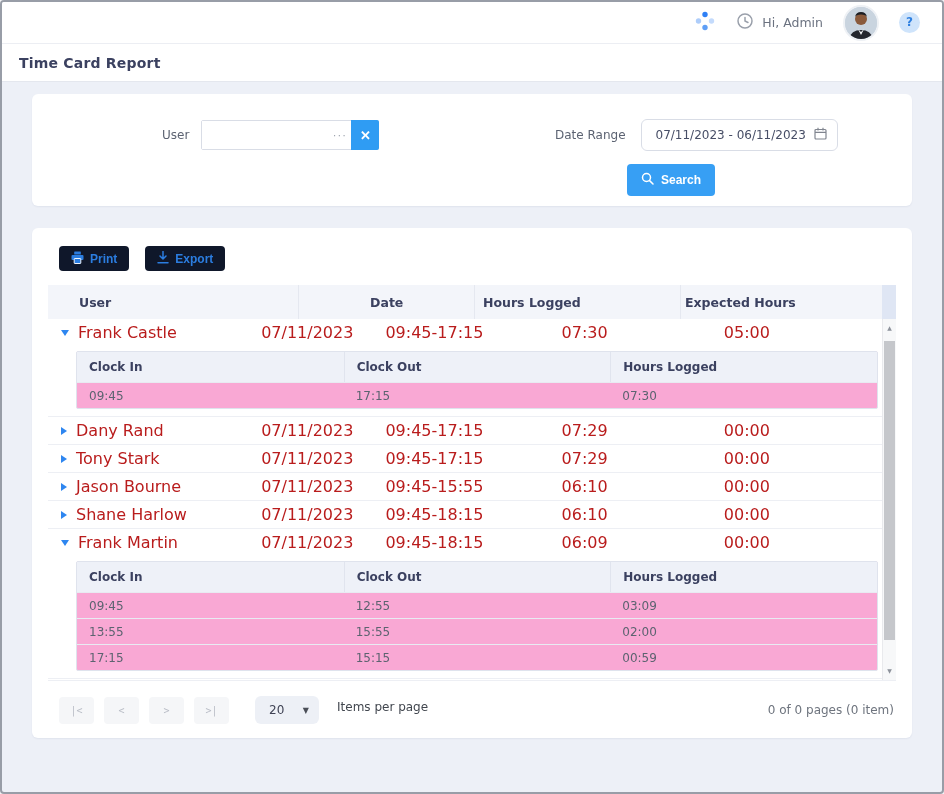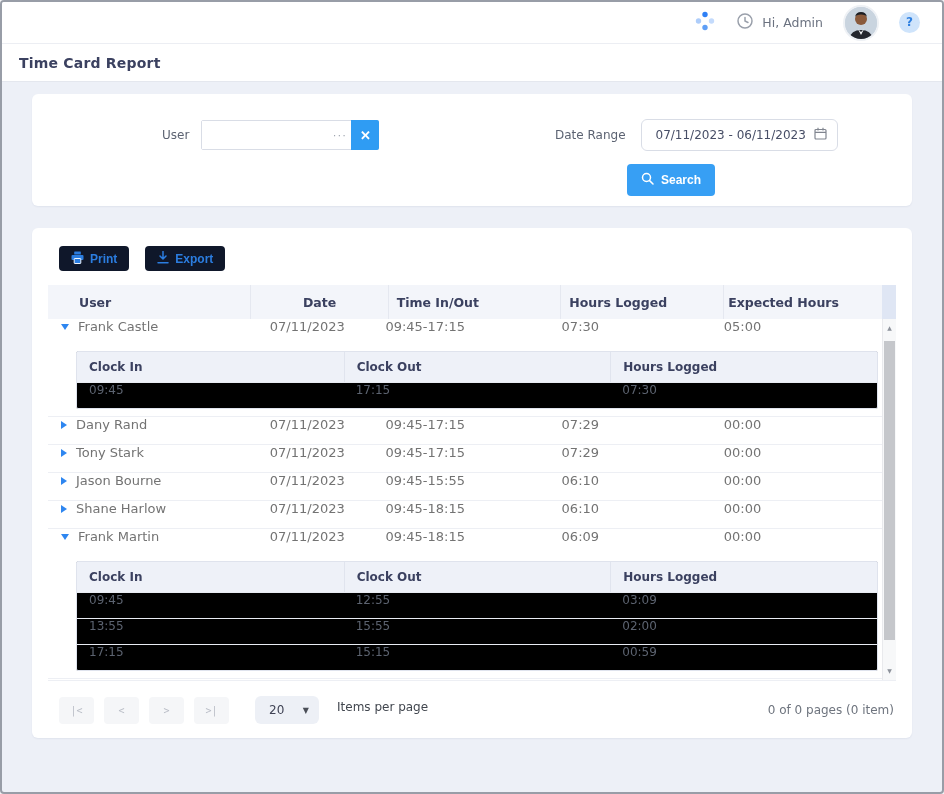--- a/index.html
+++ b/index.html
@@ -61,34 +61,34 @@
   .th + .th { border-left:1px solid #e5e8f0; height:100%; display:flex; align-items:center; }
   .col-user { flex:22 0 0; } .col-date { flex:17.5 0 0; text-align:center; justify-content:center; }
   .col-time { flex:21 0 0; padding-left:8px; } .col-hours { flex:19.75 0 0; padding-left:8px; }
   .col-expected { flex:19.75 0 0; padding-left:4px; }
   .th.col-user { padding-left:31px; }
   .th-scroll { width:14px; align-self:stretch; background:#dfe6f4; }
 
   .tbody { position:relative; height:362px; overflow:hidden; border-bottom:1px solid #edeff4; }
   .rows { margin-right:14px; }
   .row-group { border-bottom:1px solid #edeff4; }
-  .tr { display:flex; align-items:flex-start; height:27px; font-size:13px; color:#737373; cursor:pointer; }
+  .tr { display:flex; align-items:center; height:27px; font-size:16px; color:#b91c1c; cursor:pointer; }
   .td.col-user { display:flex; align-items:center; gap:9px; padding-left:13px; }
   .arrow { width:0; height:0; display:inline-block; flex:none; cursor:pointer; }
   .arrow.down { border-left:4.5px solid transparent; border-right:4.5px solid transparent;
                 border-top:6px solid #2e86f0; }
   .arrow.right { border-top:4.5px solid transparent; border-bottom:4.5px solid transparent;
                  border-left:6px solid #2e86f0; }
 
-  .detail { margin:5px 4px 7px 28px; border:1px solid #dfe3ed; border-radius:2px; background:#000000; }
+  .detail { margin:5px 4px 7px 28px; border:1px solid #dfe3ed; border-radius:2px; background:#f9a8d4; }
   .detail-head { display:flex; background:#eef1f8; height:30px; align-items:center;
                  font-size:12px; font-weight:700; color:#3b4160; }
   .dth { width:33.33%; padding-left:12px; }
   .dth + .dth { border-left:1px solid #e0e4ee; height:100%; display:flex; align-items:center; }
-  .detail-row { display:flex; height:26px; border-top:1px solid #e8ebf2;
+  .detail-row { display:flex; height:26px; align-items:center; border-top:1px solid #e8ebf2;
                 font-size:12px; color:#5c6370; }
   .dtd { width:33.33%; padding-left:12px; }
 
   .fake-scrollbar { position:absolute; top:0; right:0; bottom:0; width:14px; background:#f7f8f9;
                     border-left:1px solid #e9eaed; cursor:pointer; }
   .sb-arrow { position:absolute; left:0; right:0; text-align:center; font-size:6px;
               color:#8d929b; height:12px; line-height:12px; }
   .sb-arrow.up { top:3px; } .sb-arrow.dn { bottom:3px; }
   .sb-thumb { position:absolute; left:1px; right:1px; top:22px; height:calc(100% - 62px);
               background:#c5c7cb; }
@@ -200,21 +200,20 @@
             </svg>
           </span>
           <span>Export</span>
         </button>
       </div>
 
       <div class="tbl">
         <div class="thead">
           <div class="th col-user">User</div>
           <div class="th col-date">Date</div>
-          <div class="th col-time">Time In/Out</div>
           <div class="th col-hours">Hours Logged</div>
           <div class="th col-expected">Expected Hours</div>
           <div class="th-scroll"></div>
         </div>
         <div class="tbody">
           <div class="rows">
               <div class="row-group">
     <div class="tr">
       <div class="td col-user">
         <span class="arrow down"></span>

